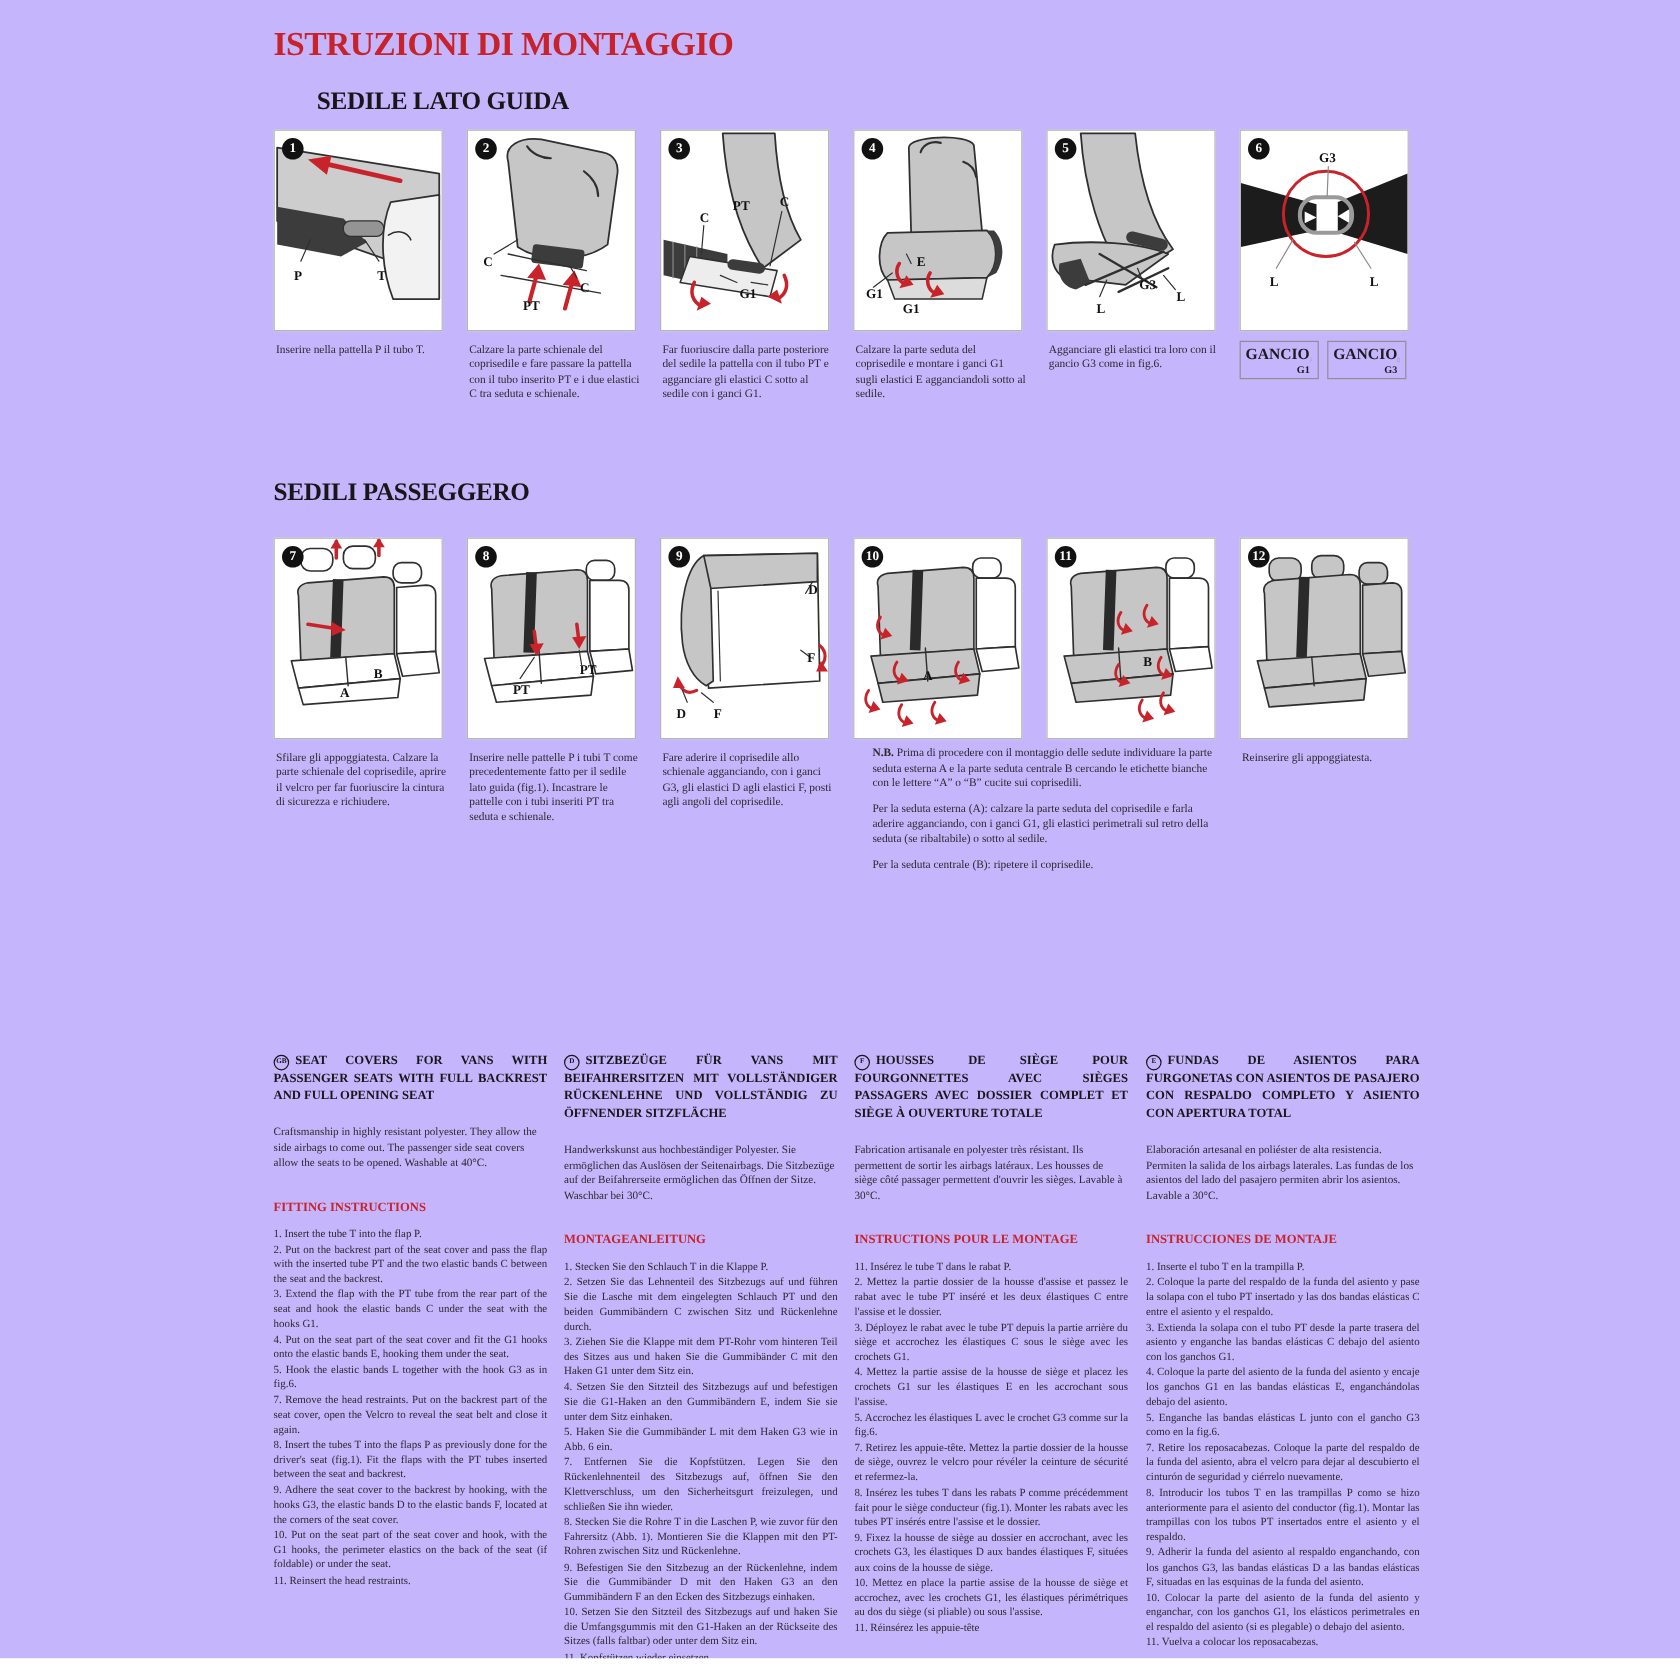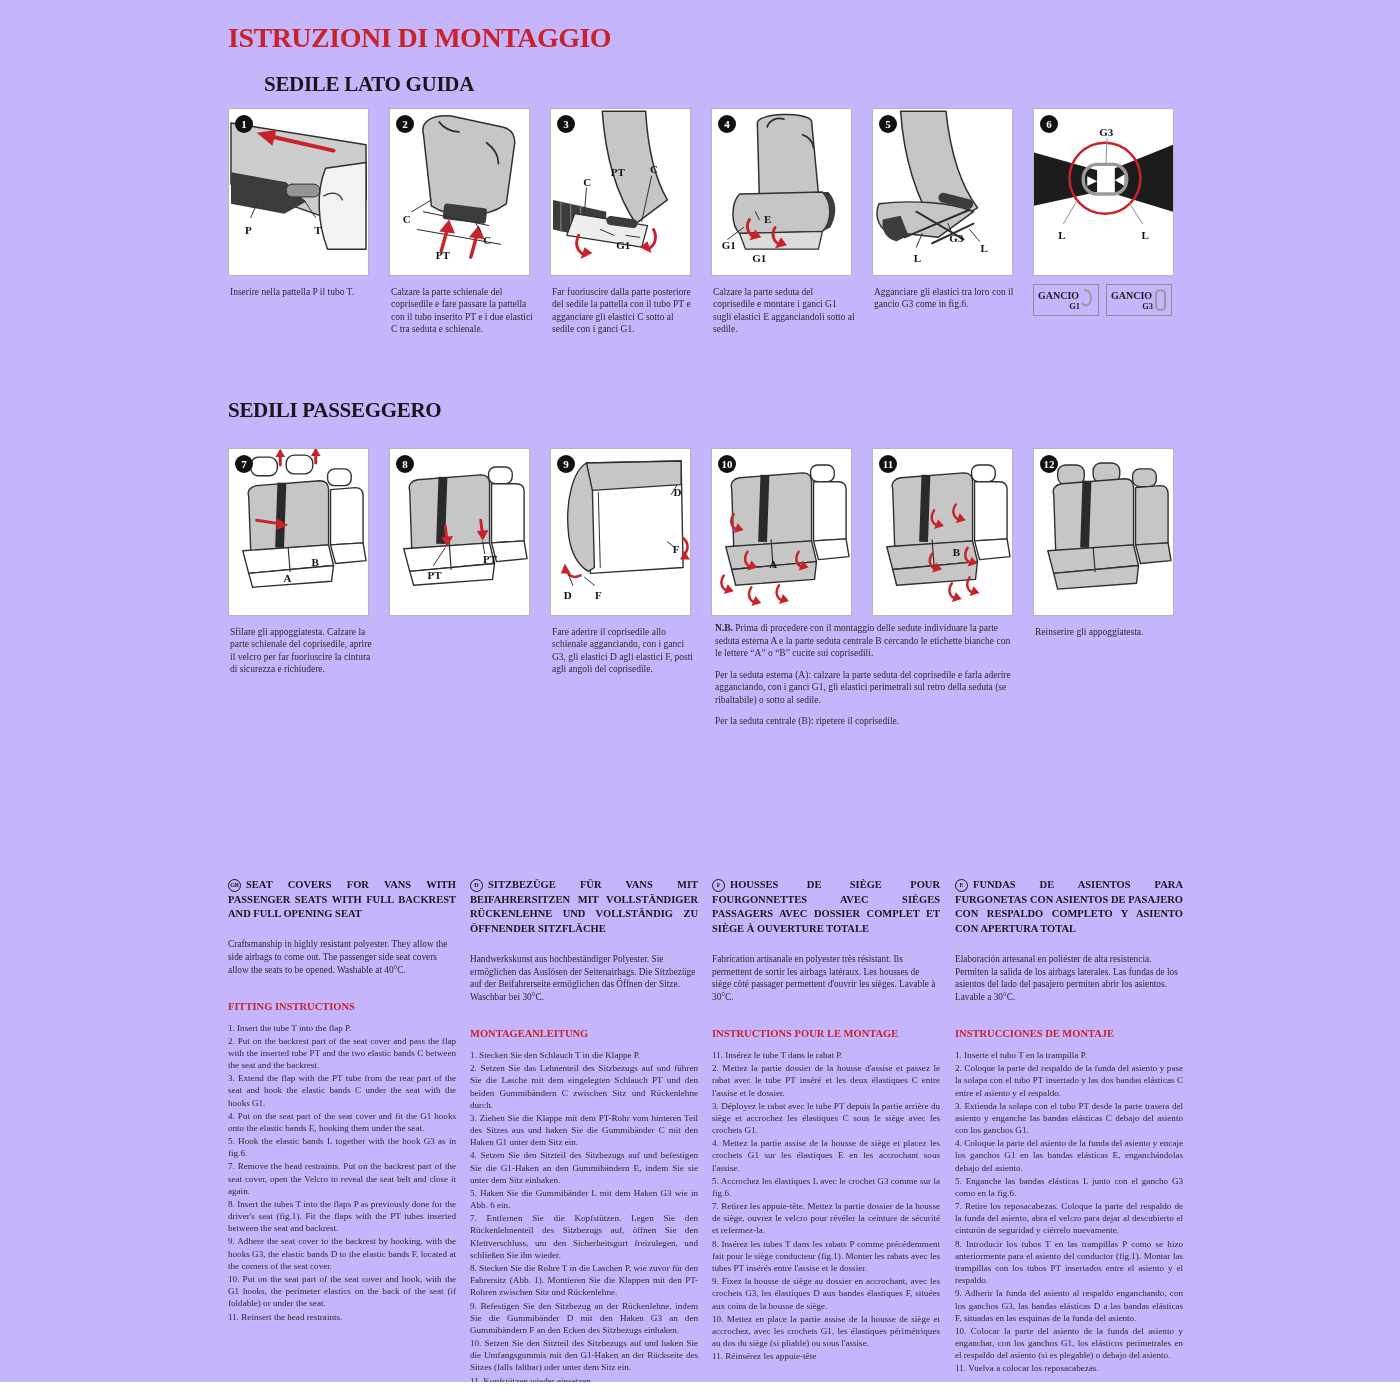--- a/index.html
+++ b/index.html
@@ -14,24 +14,24 @@
   .panel{position:relative;width:141px;height:168px;border:1px solid #b5b5b5;background:#fff;box-sizing:border-box;}
   .panel svg{position:absolute;left:0;top:0;width:100%;height:100%;}
   .panel svg path,.panel svg line,.panel svg rect,.panel svg circle,.panel svg ellipse{stroke-linejoin:round;stroke-linecap:round;}
   .badge{position:absolute;left:6px;top:6px;width:18px;height:18px;border-radius:50%;background:#111;
          color:#fff;font-size:11px;font-weight:bold;display:flex;align-items:center;justify-content:center;}
   .pl{position:absolute;font-size:11px;font-weight:bold;color:#111;transform:translate(-50%,-50%);}
   .cap{margin:10px 2px 0 2px;font-size:9.5px;line-height:1.3;color:#2b2b2b;}
   .hookrow{display:flex;gap:7px;margin-top:8px;}
   .hookbox{width:66px;height:32px;border:1px solid #8f8f8f;display:flex;align-items:center;box-sizing:border-box;padding:2px 4px;}
   .hooktxt{flex:1;display:flex;flex-direction:column;align-items:flex-start;}
-  .hookname{font-size:10px;font-weight:bold;}
+  .hookname{font-size:13px;font-weight:bold;}
   .hookcode{font-size:8.5px;font-weight:bold;align-self:flex-end;}
   .nb{position:absolute;left:711px;top:622px;width:306px;font-size:9.5px;line-height:1.32;color:#2b2b2b;}
-  .nb p{margin:0 0 9px 4px;}
+  .nb p{margin:0 0 9px 16px;}
   .b{font-weight:bold;}
   .col{position:absolute;top:878px;width:228px;}
   .col h3{margin:0;font-size:10.5px;font-weight:bold;line-height:1.4;text-align:justify;color:#171717;}
   .langmark{display:inline-flex;width:11px;height:11px;border:1px solid #171717;border-radius:50%;
             font-size:6px;font-weight:bold;align-items:center;justify-content:center;margin-right:5px;
             vertical-align:1px;letter-spacing:0;}
   .col .intro{margin:16px 0 0 0;font-size:9.3px;line-height:1.38;color:#2b2b2b;}
   .col h4{margin:24px 0 10px 0;font-size:10.5px;font-weight:bold;color:#c8232a;}
   .li{font-size:9.1px;line-height:1.34;text-align:justify;color:#2b2b2b;margin-bottom:1px;}
 </style>
@@ -244,20 +244,21 @@
         <polygon points="58,99 52,89 64,88" fill="#c8232a"></polygon>
         <line x1="92" y1="72" x2="94" y2="88" stroke="#c8232a" stroke-width="3"></line>
         <polygon points="94,93 88,83 100,82" fill="#c8232a"></polygon>
         <line x1="44" y1="118" x2="56" y2="100" stroke="#2f2f2f" stroke-width="1"></line>
         <line x1="96" y1="106" x2="94" y2="94" stroke="#2f2f2f" stroke-width="1"></line>
       </svg>
       <div class="badge">8</div>
       <span class="pl" style="left:32%;top:76%;">PT</span>
       <span class="pl" style="left:72%;top:66%;">PT</span>
     </div>
+    <p class="cap">Inserire nelle pattelle P i tubi T come precedentemente fatto per il sedile lato guida (fig.1). Incastrare le pattelle con i tubi inseriti PT tra seduta e schienale.</p>
   </div>
 
   <div class="step" style="left:550px;top:448px;">
     <div class="panel">
       <svg viewBox="0 0 141 168">
         <path d="M36,14 L132,12 L134,120 L40,126 Z" fill="#fff" stroke="#2f2f2f" stroke-width="1.4"></path>
         <path d="M36,14 L132,12 L132,36 L38,42 Z" fill="#c6c6c6" stroke="#2f2f2f" stroke-width="1.4"></path>
         <path d="M36,14 C22,22 14,54 18,88 C20,104 27,118 38,124 L44,120 L42,42 Z" fill="#c6c6c6" stroke="#2f2f2f" stroke-width="1.4"></path>
         <line x1="48" y1="44" x2="50" y2="120" stroke="#2f2f2f" stroke-width="1"></line>
         <path d="M30,128 C22,132 17,128 15,121" fill="none" stroke="#c8232a" stroke-width="2.6"></path>

